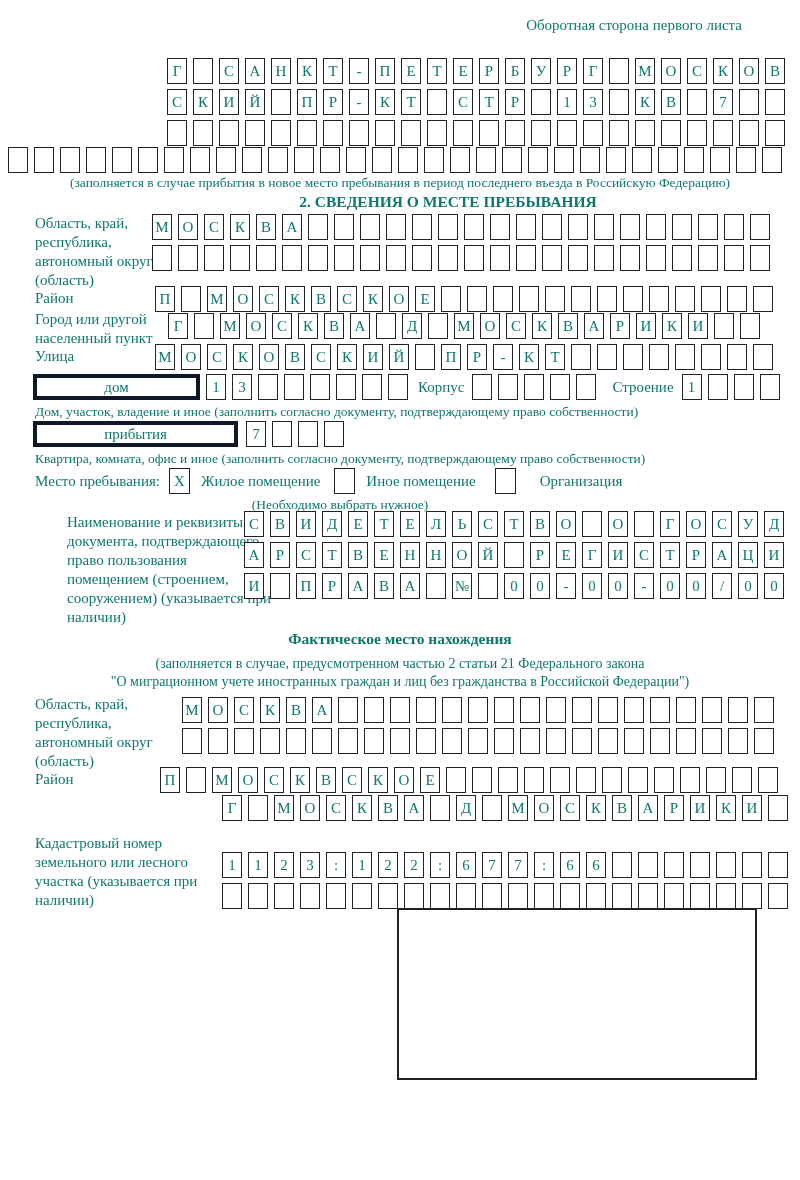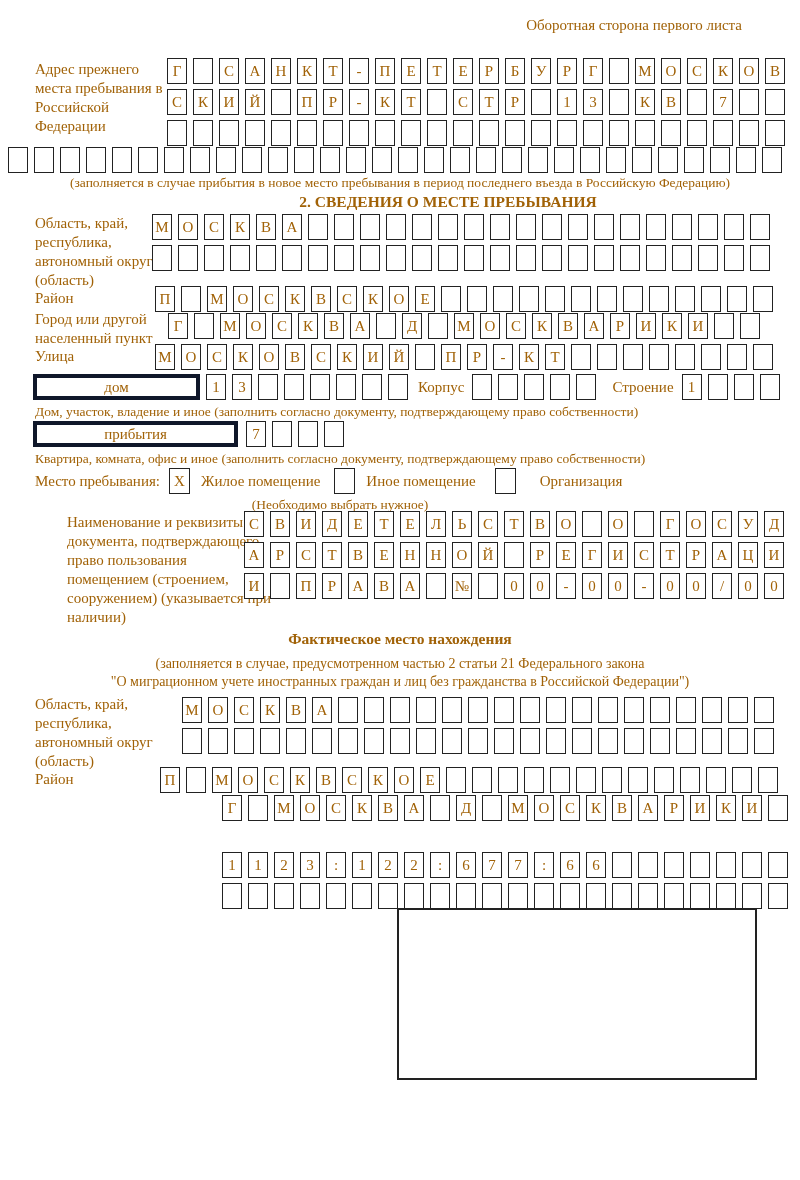--- a/index.html
+++ b/index.html
@@ -1,18 +1,18 @@
 <!DOCTYPE html>
 <html><head>
 <meta charset="utf-8">
 <style>
   html,body{margin:0;padding:0;background:#fff;}
   #page{
     position:relative;width:800px;height:1180px;background:#fff;
-    font-family:"Liberation Serif","DejaVu Serif",serif;color:#a16207;overflow:hidden;
+    font-family:"Liberation Serif","DejaVu Serif",serif;color:#0f766e;overflow:hidden;
   }
   .abs{position:absolute;}
   .lbl{font-size:15px;line-height:1.27;}
   .cap{font-size:13.5px;line-height:1.3;}
   .center{width:800px;text-align:center;left:0;}
   .bold{font-weight:bold;}
   .cellrow{display:flex;gap:6px;}
   .cell{
     width:20px;height:26px;flex:0 0 20px;box-sizing:border-box;
     border:1.8px solid #222;display:flex;align-items:center;justify-content:center;
@@ -30,21 +30,20 @@
   }
   .stampbox{box-sizing:border-box;border:2px solid #222;background:#fff;}
 </style>
 </head>
 <body>
 
 <div id="page">
 
   <div class="abs lbl" style="top:16px;right:58px;">Оборотная сторона первого листа</div>
 
-  <div class="abs lbl" style="left:35px;top:60px;width:140px;">Адрес прежнего места пребывания в Российской Федерации</div>
   <div class="abs cellrow" style="left:167px;top:58px;">
       <span class="cell">Г</span>
       <span class="cell"></span>
       <span class="cell">С</span>
       <span class="cell">А</span>
       <span class="cell">Н</span>
       <span class="cell">К</span>
       <span class="cell">Т</span>
       <span class="cell">-</span>
       <span class="cell">П</span>
@@ -514,20 +513,21 @@
       <span class="cell">К</span>
       <span class="cell">В</span>
       <span class="cell">А</span>
       <span class="cell">Р</span>
       <span class="cell">И</span>
       <span class="cell">К</span>
       <span class="cell">И</span>
       <span class="cell"></span>
     </div>
 
+  <div class="abs lbl" style="left:35px;top:834px;width:190px;">Кадастровый номер земельного или лесного участка (указывается при наличии)</div>
   <div class="abs cellrow" style="left:222px;top:852px;">
       <span class="cell">1</span>
       <span class="cell">1</span>
       <span class="cell">2</span>
       <span class="cell">3</span>
       <span class="cell">:</span>
       <span class="cell">1</span>
       <span class="cell">2</span>
       <span class="cell">2</span>
       <span class="cell">:</span>

